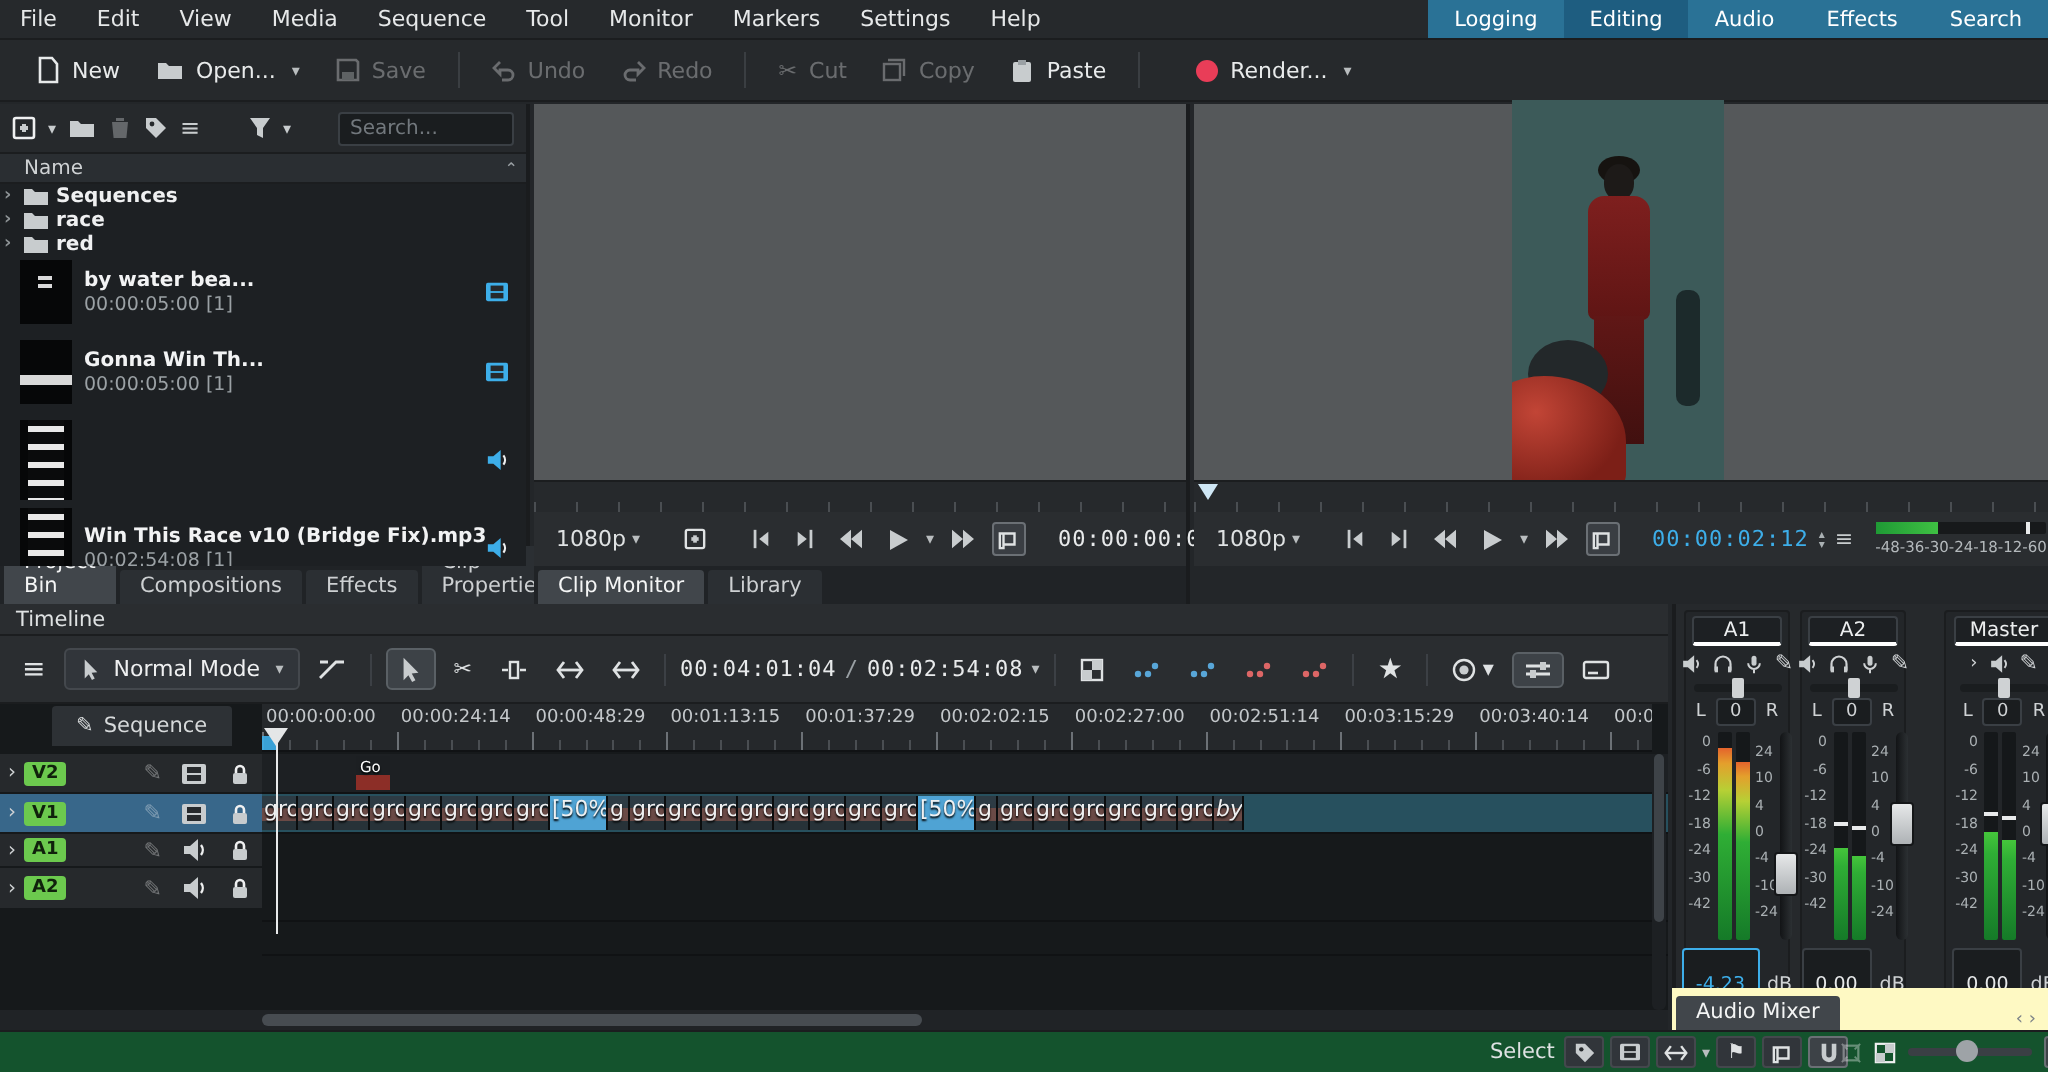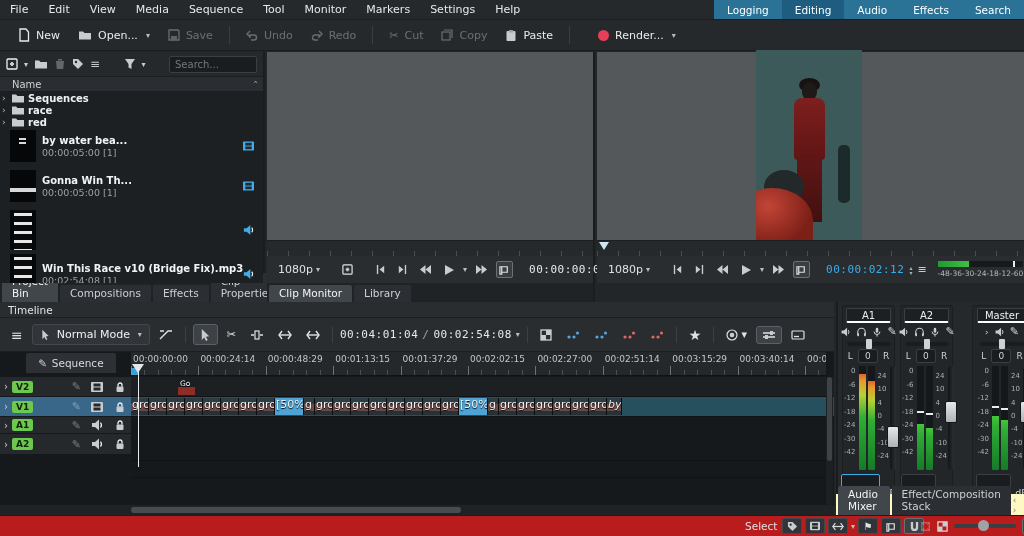--- a/index.html
+++ b/index.html
@@ -203,21 +203,21 @@
   .fthumb { position:absolute; left:-3px; width:12px; height:22px; background:linear-gradient(#e6e8e9,#aeb2b5);
     border-radius:2px; border:1px solid #14161八8; border:1px solid #141618;}
   .strip-val { display:flex; align-items:center; gap:4px; margin-top:4px; }
   .vbox { background:#1a1d1f; border:1px solid #3a3f44; border-radius:2px; font-size:9.5px; padding:12px 6px; color:#e8eaeb;}
   .vbox.sel { color:var(--accent,#3daee9); border-color:var(--accent,#3daee9);}
   .dbl { font-size:9.5px; color:#cfd2d4; }
   .mixer-tabs { position:absolute; left:836px; top:494px; width:188px; height:21px; background:#202326;
     display:flex; align-items:flex-end; gap:2px; padding:0 2px; }
 
   
-  .statusbar { position:absolute; left:0; top:515px; width:1024px; height:21px; background:#b91c1c;
+  .statusbar { position:absolute; left:0; top:515px; width:1024px; height:21px; background:#14532d;
     border-top:1px solid #1b1d1f; display:flex; align-items:center; padding:0 8px; gap:4px;}
   .sb-label { position:absolute; left:745px; color:#dfe2e3; font-size:10.5px;}
   .sb-icons { position:absolute; left:782px; display:flex; gap:3px; align-items:center;}
   .sb-btn { width:20px; height:16px; display:flex; align-items:center; justify-content:center;
     background:#31353a; border:1px solid #44484d; border-radius:2px; color:#dfe2e3; font-size:10px;}
   .sb-btn.on { background:#3d4247; border-color:#6b7075; }
   .sb-zoom { position:absolute; left:920px; display:flex; align-items:center; gap:6px;}
   .zslider { width:62px; height:4px; background:#3a3f44; border-radius:2px; position:relative;}
   .zslider .zh { position:absolute; left:24px; top:-4px; width:11px; height:11px; border-radius:50%; background:#9ea3a7;}
 </style>
@@ -1170,21 +1170,20 @@
           </div>
           <div class="strip-val">
             <span class="vbox">0.00</span>
             <span class="dbl">dB</span>
           </div>
         </div>
       </div>
   </section>
   <div class="mixer-tabs ptabs" style="background:#fef9c3">
     <span class="ptab active">Audio Mixer</span>
-    <span class="ptab">Effect/Composition Stack</span>
     <span class="ptab-arrows"><span>‹</span> <span>›</span></span>
   </div>
 
   <div class="statusbar">
     <span class="sb-label">Select</span>
     <span class="sb-icons">
       <span class="sb-btn">
           <svg width="11" height="11" class="ico">
             <use href="#i-tag"></use>
           </svg>

